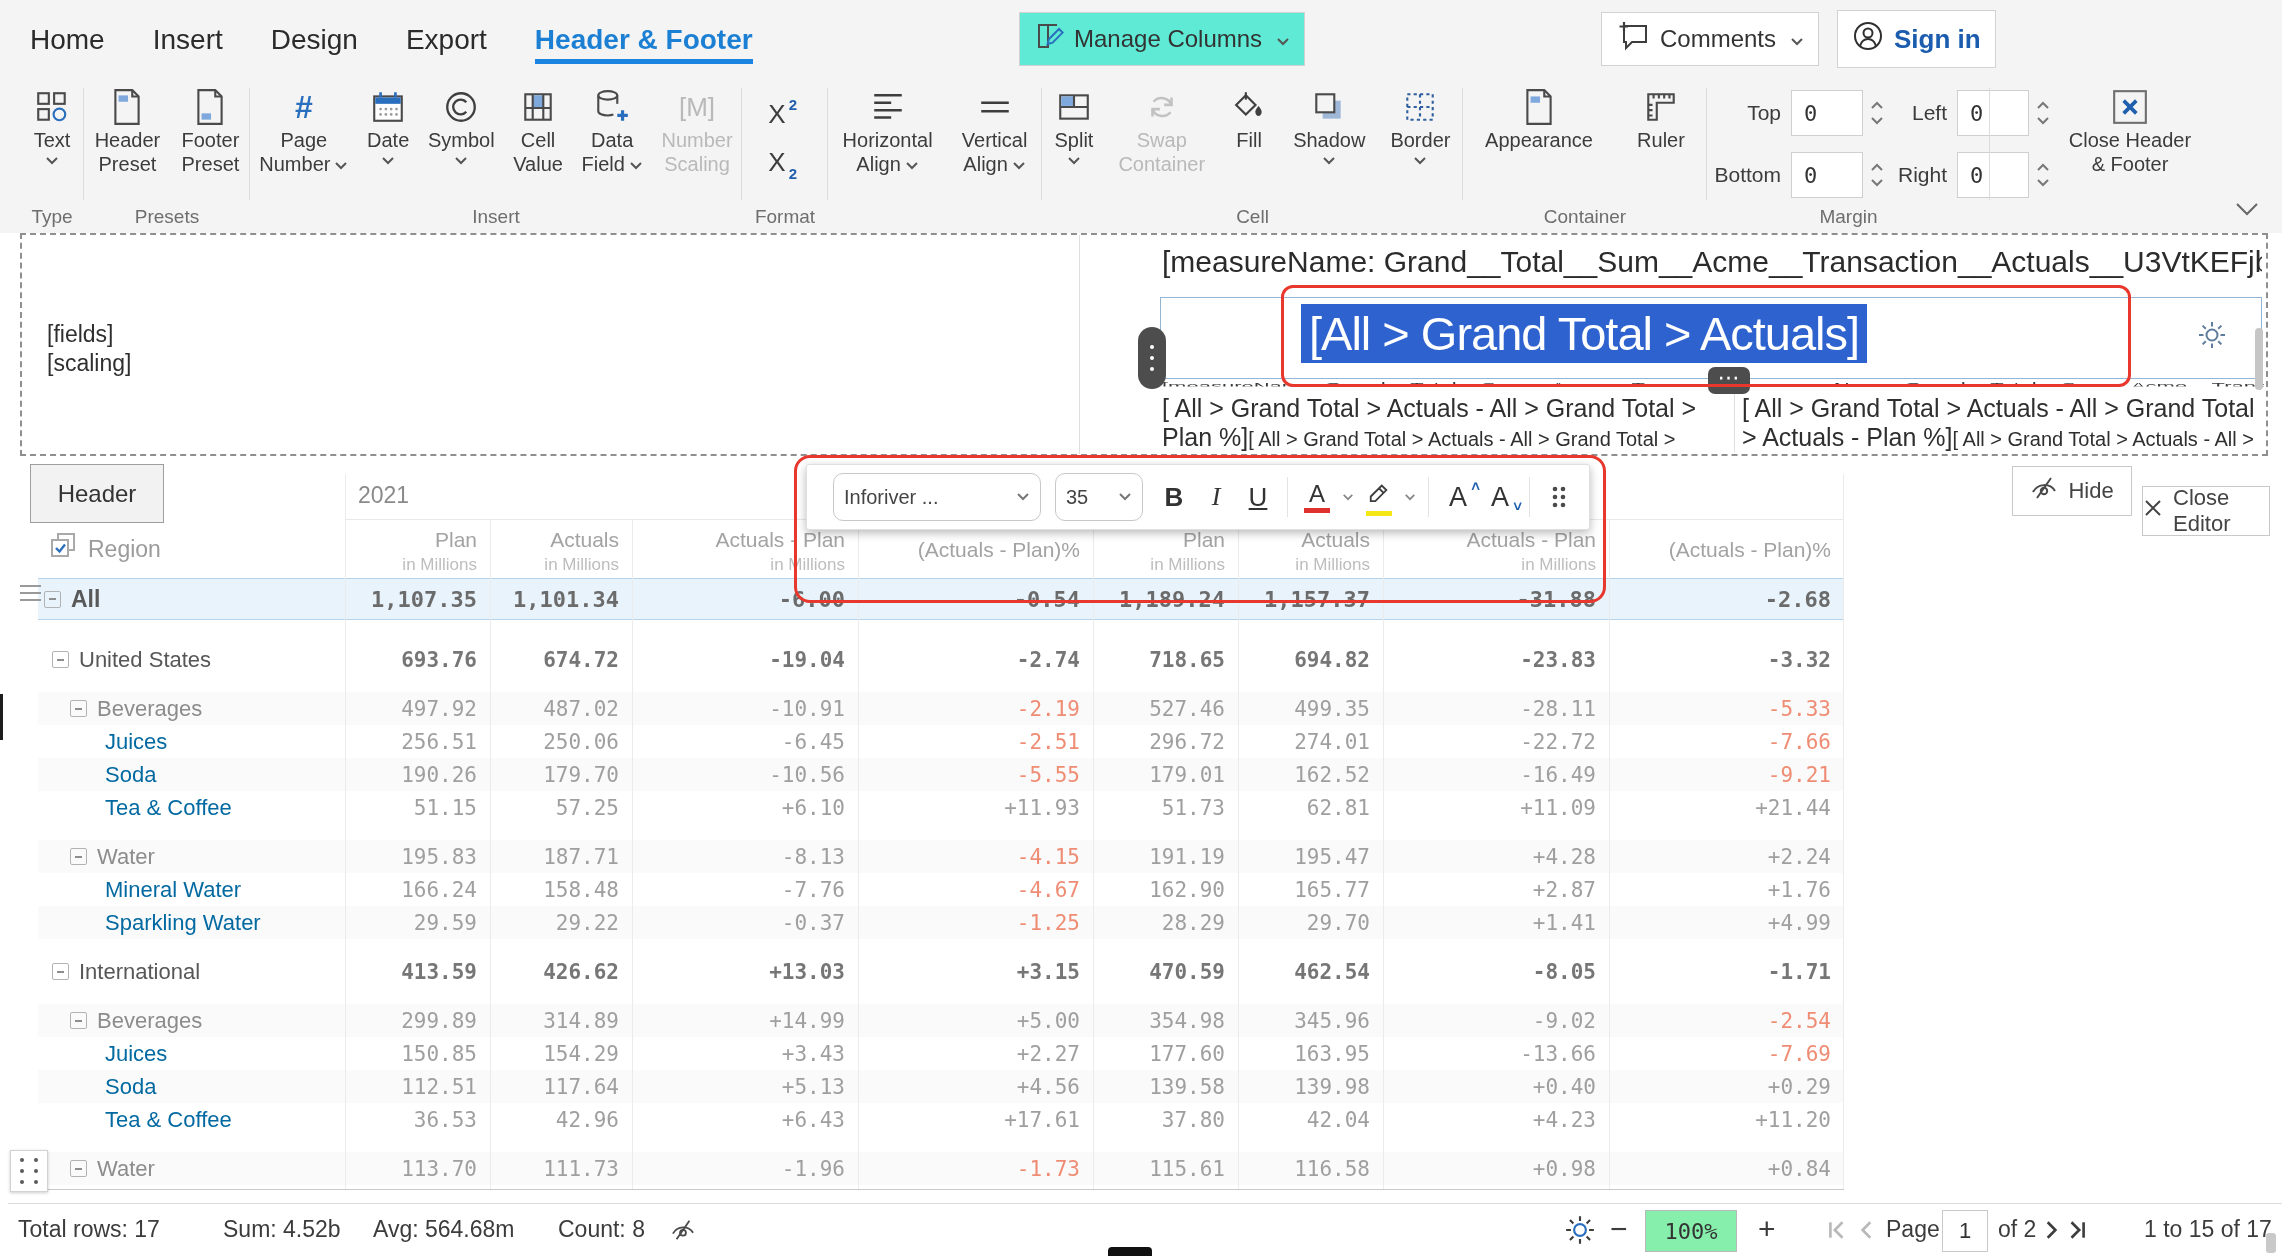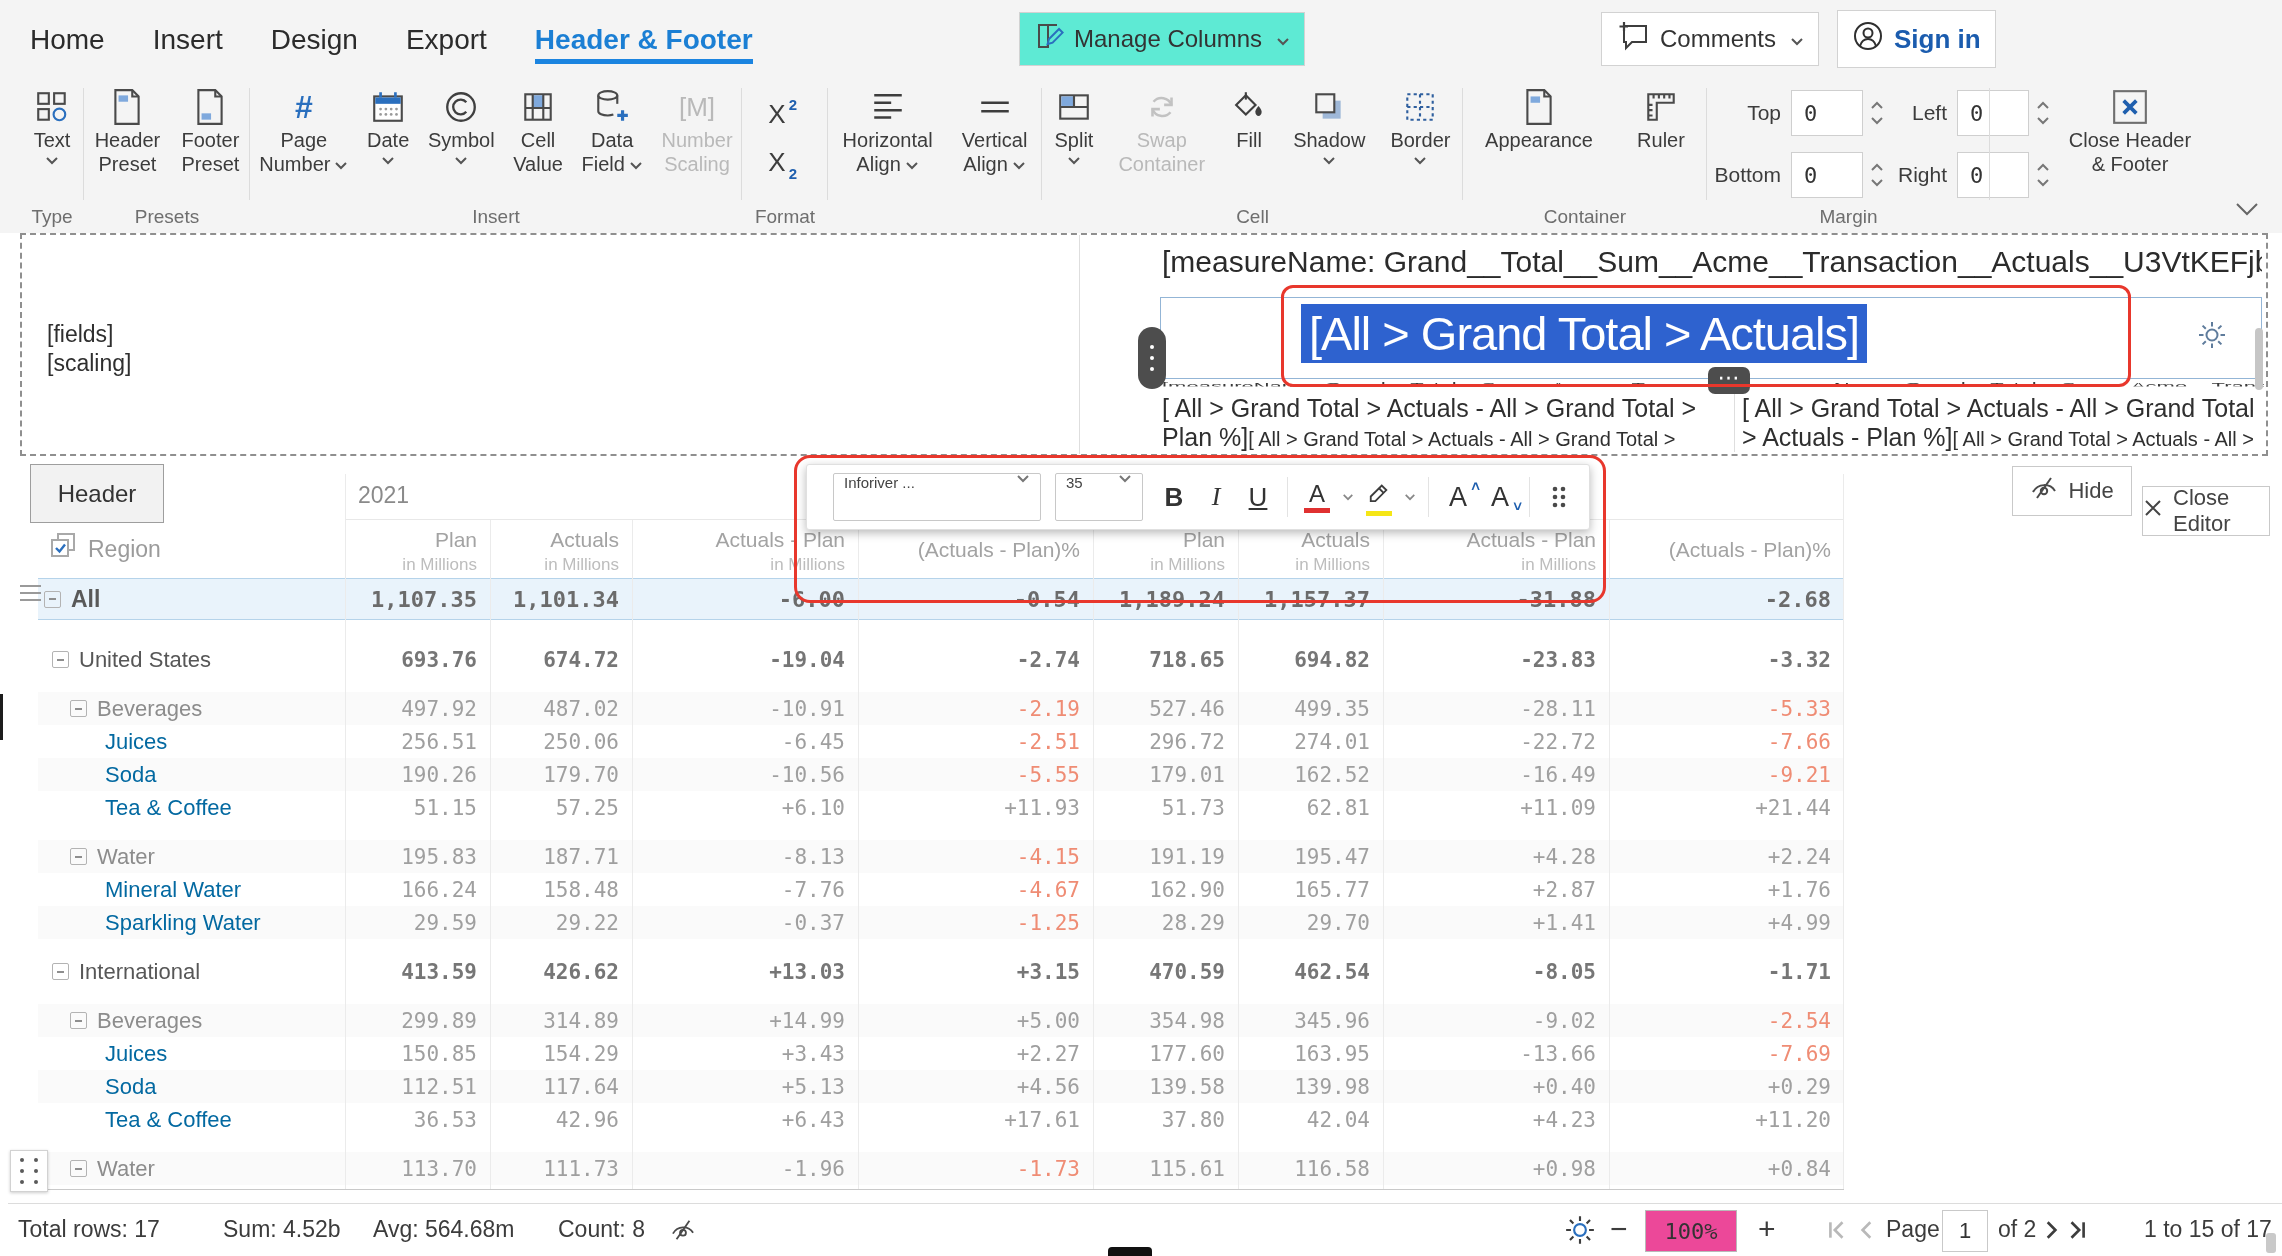--- a/index.html
+++ b/index.html
@@ -69,22 +69,22 @@
   #header-tab-btn{position:absolute;left:30px;top:464px;width:132px;height:57px;background:#f2f2f2;
                   border:1px solid #9e9e9e;font-size:24px;color:#333;display:flex;align-items:center;
                   justify-content:center;z-index:30;}
   .chrome-btn{position:absolute;top:466px;height:48px;background:#fff;border:1px solid #c9c9c9;display:flex;
               align-items:center;justify-content:center;gap:10px;font-size:22px;color:#444;z-index:30;cursor:pointer;}
   #hide-btn{left:2012px;width:118px;}
   #close-editor-btn{left:2142px;width:126px;margin-top:20px;}
   
   #toolbar{position:absolute;left:806px;top:464px;width:782px;height:64px;background:#fff;border:1px solid #e0e0e0;
            border-radius:3px;box-shadow:0 3px 10px rgba(0,0,0,.28);z-index:40;display:flex;align-items:center;}
-  .tb-select{border:1px solid #c8c8c8;border-radius:2px;height:46px;display:flex;
-             justify-content:space-between;padding:0 10px;font-size:15px;color:#444;cursor:pointer;background:#fff;}
+  .tb-select{border:1px solid #c8c8c8;border-radius:10px;height:46px;display:flex;align-items:center;
+             justify-content:space-between;padding:0 10px;font-size:20px;color:#444;cursor:pointer;background:#fff;}
   #tb-font{width:186px;margin-left:26px;}
   #tb-size{width:66px;margin-left:14px;}
   .tb-btn{width:42px;height:46px;display:flex;flex-direction:column;align-items:center;justify-content:center;
           font-size:26px;color:#333;cursor:pointer;}
   .tb-div{width:1px;height:40px;background:#e3e3e3;margin:0 8px;}
   .colorbar{width:26px;height:5px;margin-top:2px;}
   .tb-chev{width:20px;height:46px;display:flex;align-items:center;justify-content:center;cursor:pointer;}
   .fsz{position:relative;font-size:27px;color:#333;font-weight:500;}
   .fsz sup{position:absolute;top:-4px;right:-13px;font-size:15px;color:#1f5fae;font-weight:bold;}
   
@@ -123,21 +123,21 @@
   #row-drag{position:absolute;left:20px;top:585px;z-index:4;display:flex;flex-direction:column;gap:5px;}
   #row-drag i{display:block;width:21px;height:2px;background:#9a9a9a;}
   #grip-box{position:absolute;left:10px;top:1150px;width:28px;height:34px;background:#fff;border:1px solid #d2d2d2;
             box-shadow:0 1px 3px rgba(0,0,0,.2);z-index:6;display:grid;grid-template-columns:1fr 1fr;place-items:center;padding:3px 4px;}
   #grip-box i{width:4px;height:4px;background:#5a5a5a;border-radius:50%;}
   #left-edge-mark{position:absolute;left:0;top:694px;width:3px;height:46px;background:#1c1c1c;z-index:6;}
   
   #statusbar{position:absolute;left:8px;top:1203px;width:2282px;height:53px;background:#fff;border-top:1px solid #dcdcdc;z-index:5;}
   .sb-item{position:absolute;top:12px;font-size:23px;color:#3c3c3c;white-space:nowrap;}
   #sb-eye{top:15px;}
-  #zoom-box{position:absolute;left:1637px;top:6px;width:90px;height:40px;border:1px solid #b9b9b9;background:#ec4899;
+  #zoom-box{position:absolute;left:1637px;top:6px;width:90px;height:40px;border:1px solid #b9b9b9;background:#86efac;
             display:flex;align-items:center;justify-content:center;font-family:"DejaVu Sans Mono",monospace;font-size:22px;color:#333;}
   #page-input{position:absolute;left:1934px;top:6px;width:44px;height:40px;border:1px solid #c9c9c9;background:#fff;
               display:flex;align-items:center;justify-content:center;font-size:22px;color:#333;}
   .sb-ico{position:absolute;cursor:pointer;}
   #bottom-black{position:absolute;left:1108px;top:1247px;width:44px;height:9px;background:#111;border-radius:4px 4px 0 0;z-index:7;}
   #corner-mark{position:absolute;left:2266px;top:1233px;width:10px;height:20px;background:#c9c9c9;border-radius:3px;z-index:7;}
 </style>
 </head>
 <body>
 

